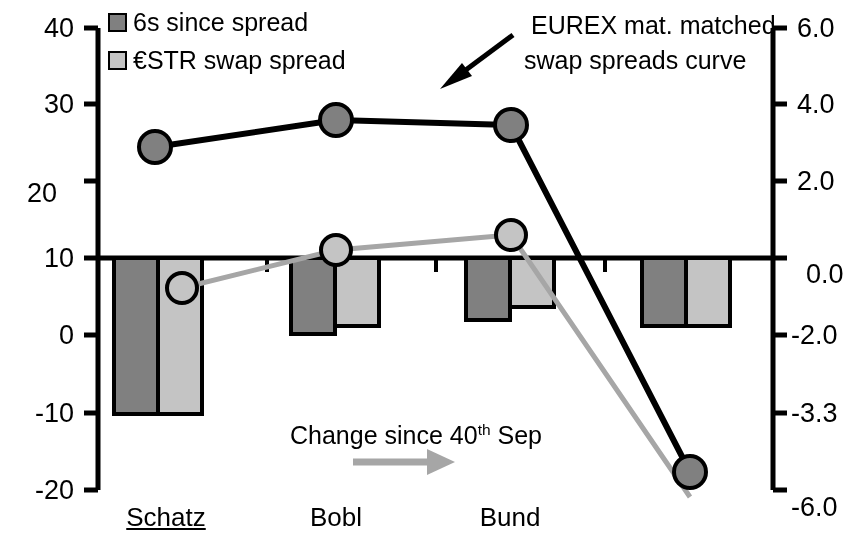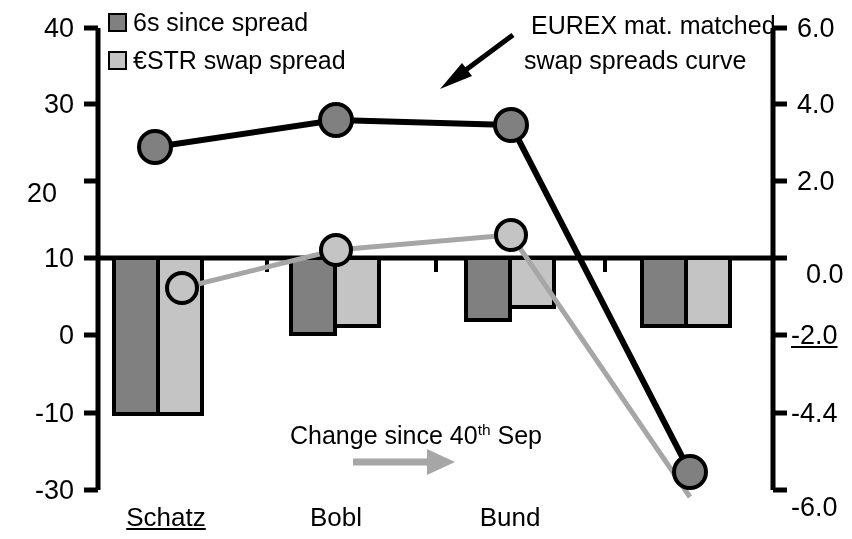--- a/index.html
+++ b/index.html
@@ -159,28 +159,28 @@
       <polygon points="455,462 427,449 427,475" fill="#a6a6a6"></polygon>
     </g>
   </svg>
 
   <div class="tick-label left" style="left:10px; top:15px; width:64px;">40</div>
   <div class="tick-label left" style="left:10px; top:91px; width:64px;">30</div>
   <div class="tick-label left" style="left:10px; top:180px; width:64px;text-align:center;">20</div>
   <div class="tick-label left" style="left:10px; top:245px; width:64px;">10</div>
   <div class="tick-label left" style="left:10px; top:322px; width:64px;">0</div>
   <div class="tick-label left" style="left:10px; top:400px; width:64px;">-10</div>
-  <div class="tick-label left" style="left:10px; top:477px; width:64px;">-30</div>
+  <div class="tick-label left" style="left:10px; top:477px; width:64px;">-20</div>
 
   <div class="tick-label right" style="left:797px; top:15px;">6.0</div>
   <div class="tick-label right" style="left:797px; top:91px;">4.0</div>
   <div class="tick-label right" style="left:797px; top:168px;">2.0</div>
   <div class="tick-label right" style="left:797px; top:261px;margin-left:9px;">0.0</div>
-  <div class="tick-label right" style="left:791px; top:322px;text-decoration:underline;">-2.0</div>
-  <div class="tick-label right" style="left:791px; top:400px;">-4.4</div>
+  <div class="tick-label right" style="left:791px; top:322px;">-2.0</div>
+  <div class="tick-label right" style="left:791px; top:400px;">-3.3</div>
   <div class="tick-label right" style="left:791px; top:477px;margin-top:17px;">-6.0</div>
 
   <div class="cat-label" style="left:106px; top:504px; width:120px;text-decoration:underline;">Schatz</div>
   <div class="cat-label" style="left:276px; top:504px; width:120px;">Bobl</div>
   <div class="cat-label" style="left:450px; top:504px; width:120px;">Bund</div>
   <div class="cat-label" style="left:626px; top:504px; width:120px;margin-top:48px;">Buxl</div>
 
   <div class="legend-item" style="left:108px; top:10px;">
     <span class="legend-swatch" style="background:#808080;"></span>
     <span>6s since spread</span>

